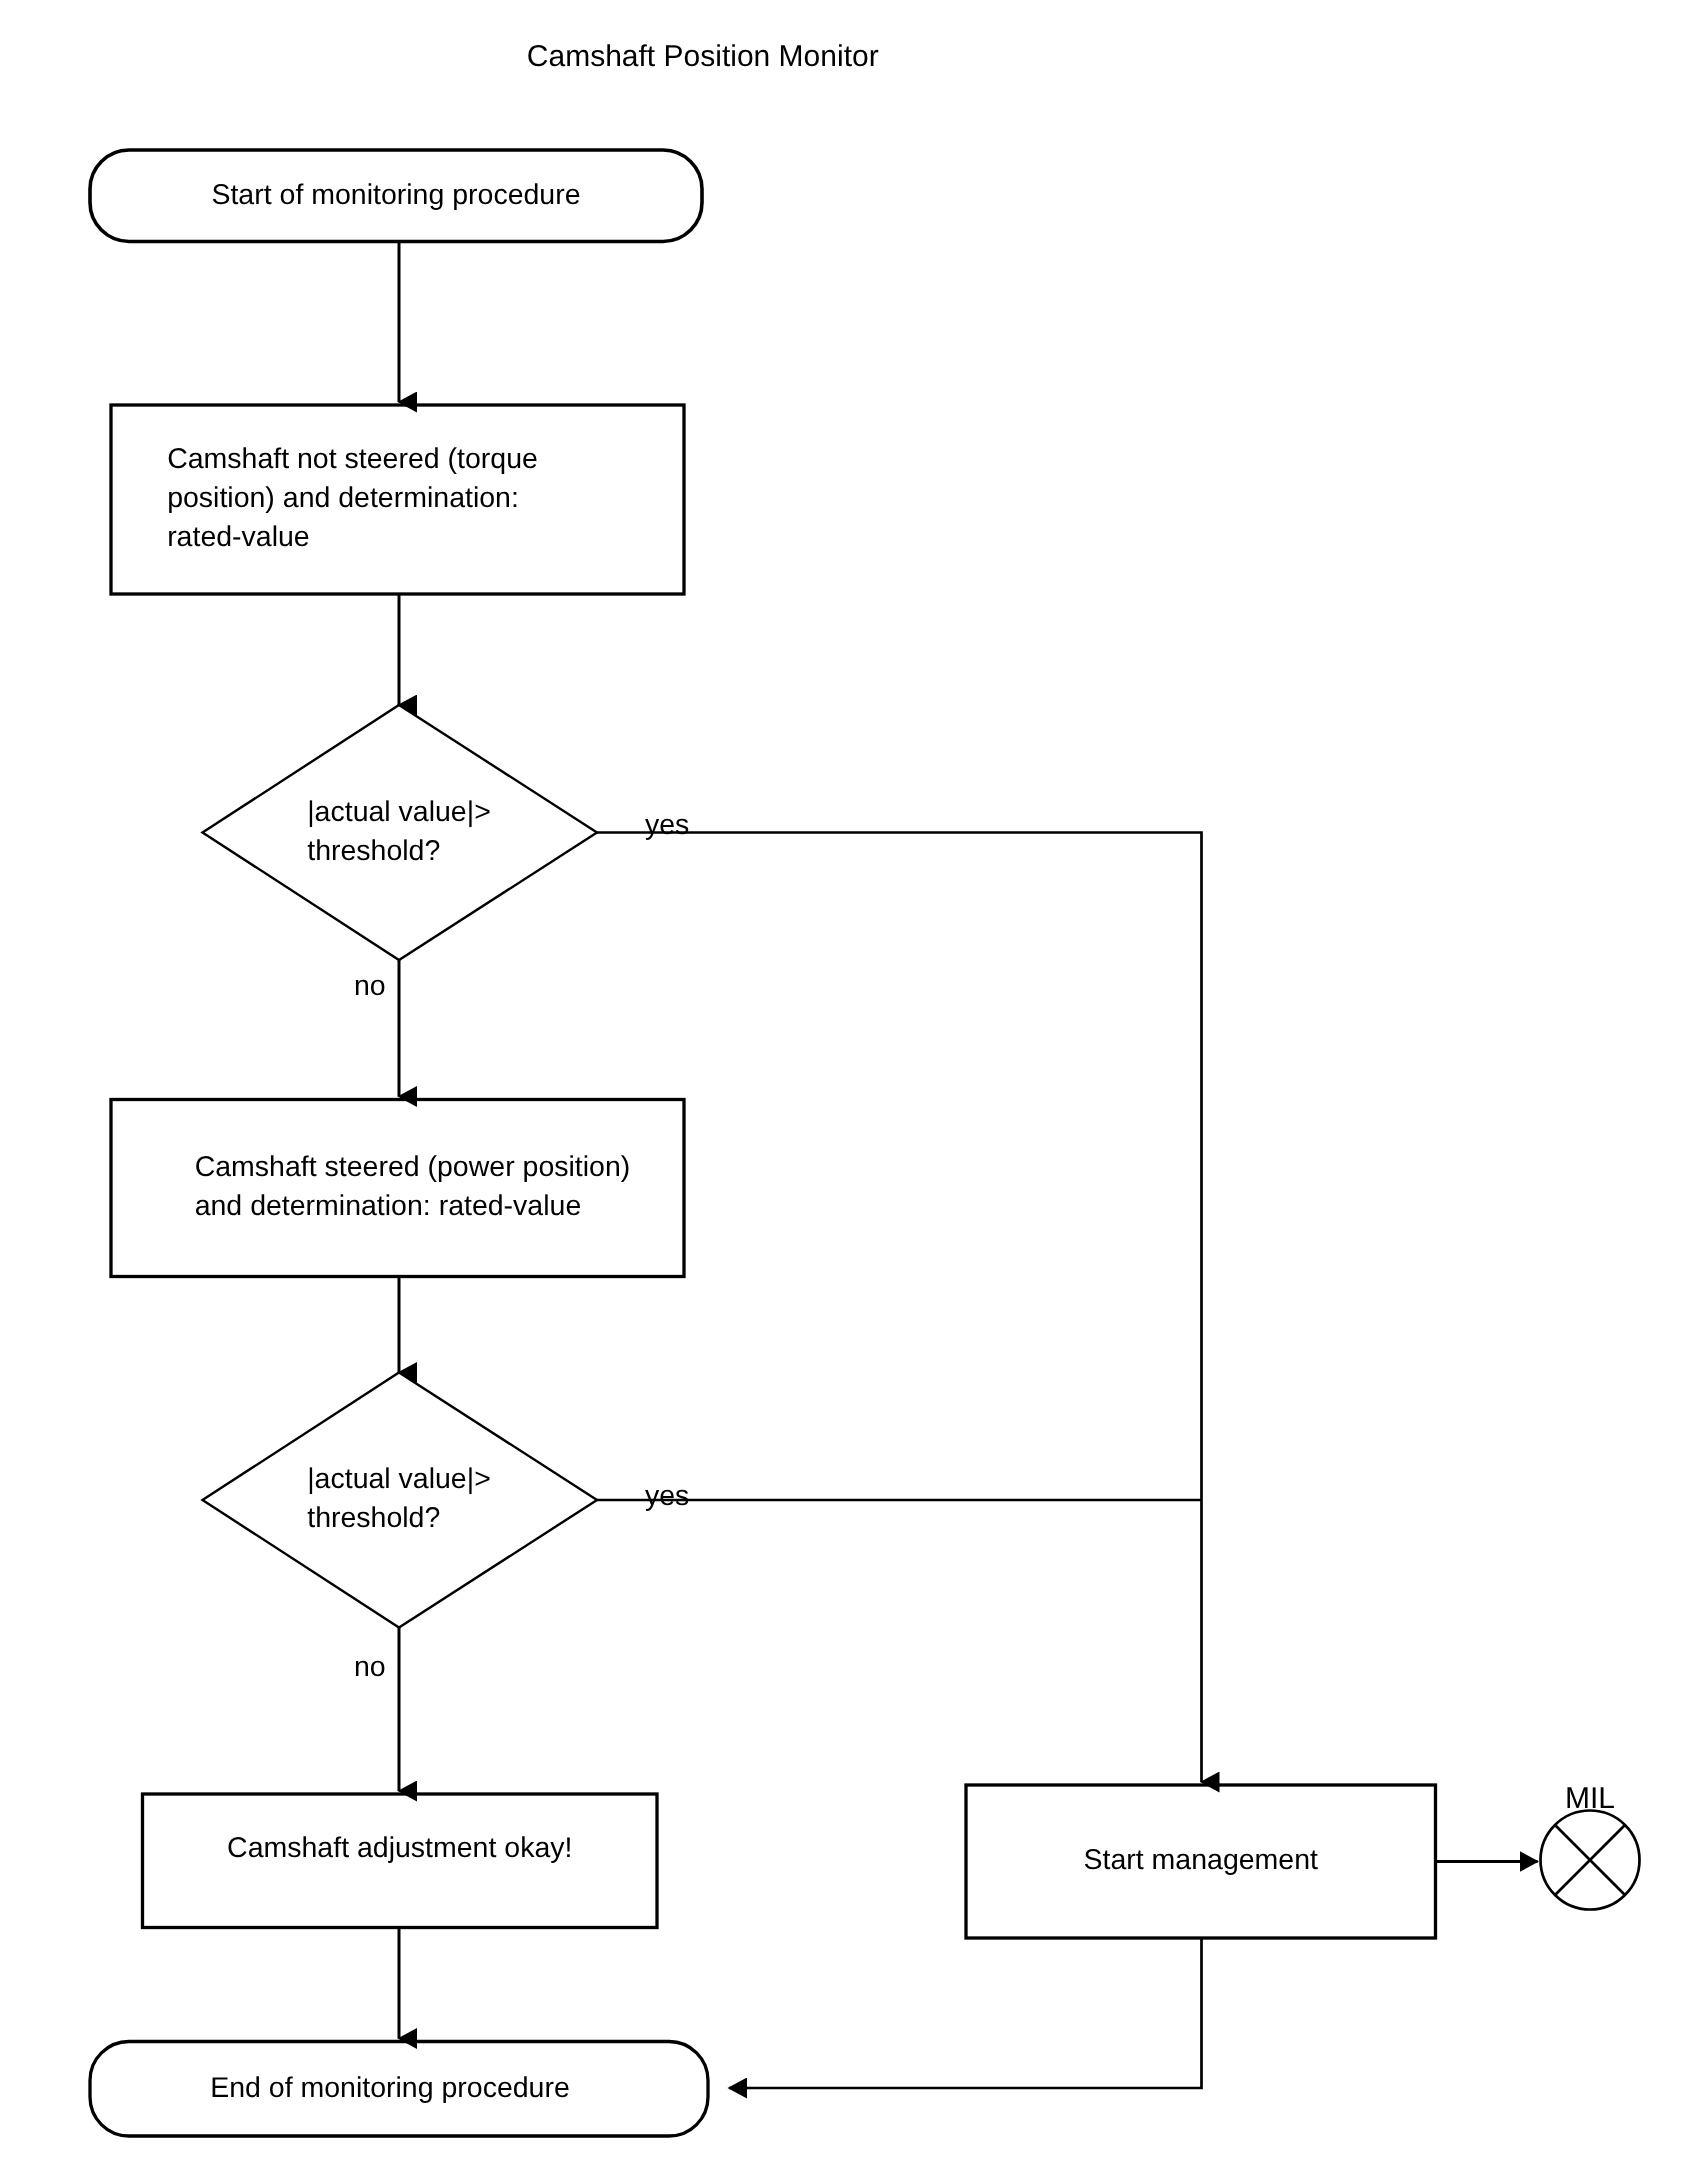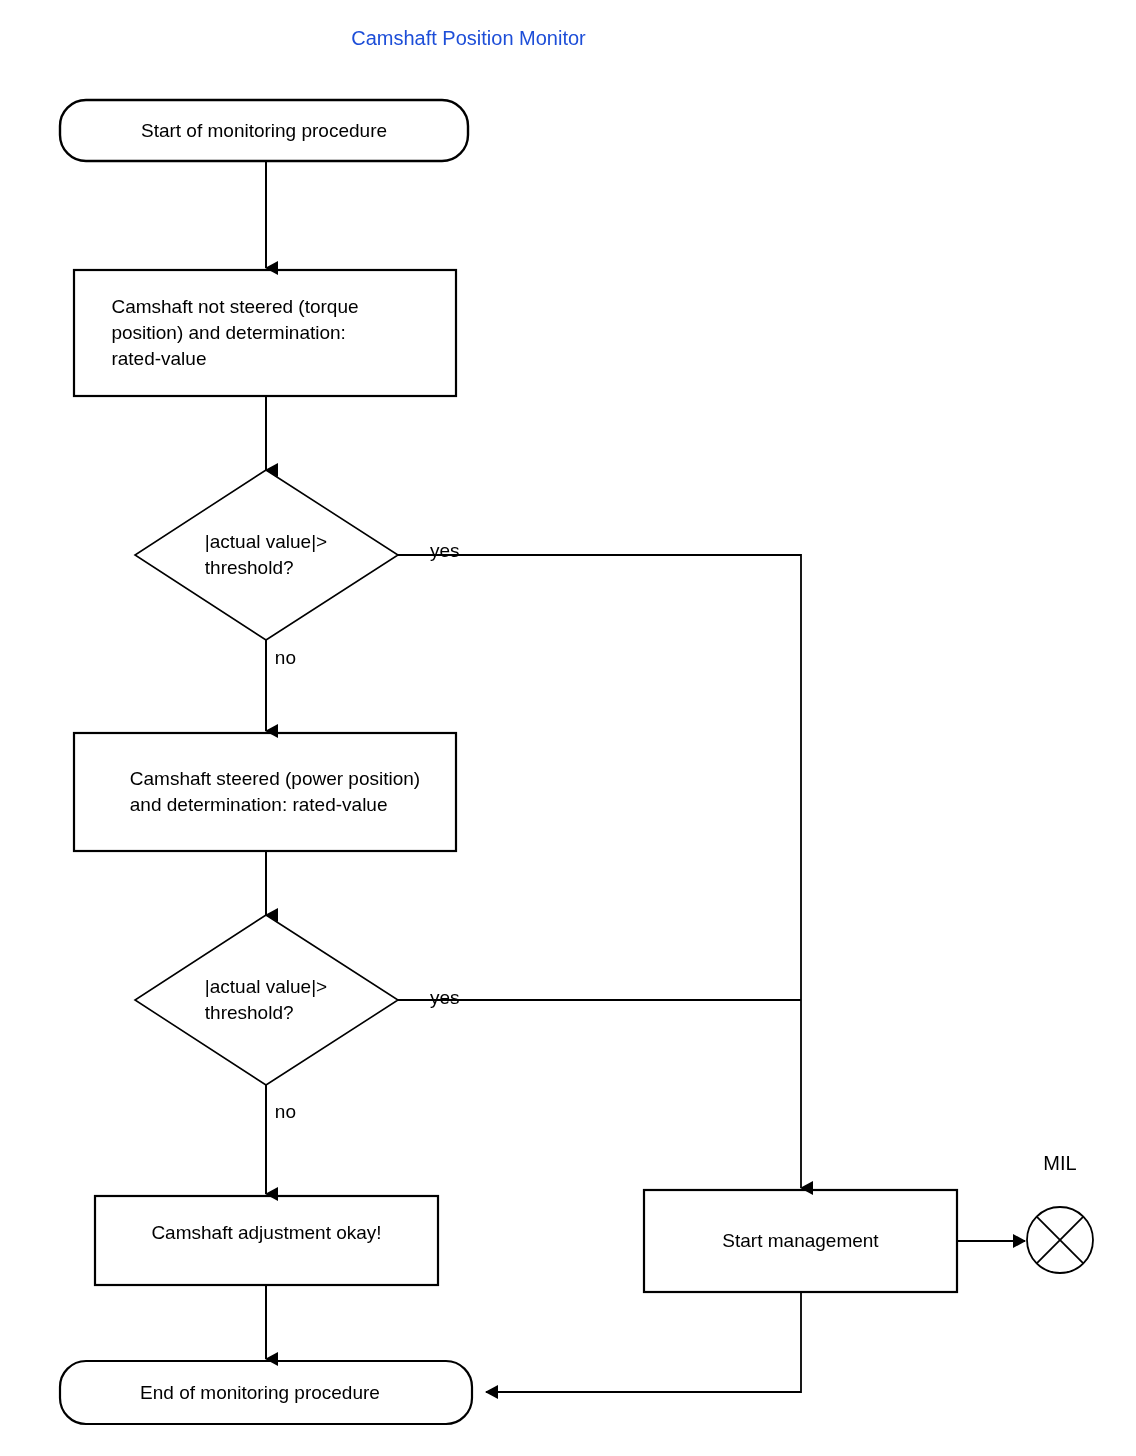--- a/index.html
+++ b/index.html
@@ -35,36 +35,37 @@
     line-height: 26px;
     color: #000;
     pointer-events: none;
     white-space: pre-line;
   }
   .edge-label {
     position: absolute;
     font-size: 19px;
     line-height: 20px;
     color: #000;
-    text-align: right;
+    text-align: left;
   }
   .diagram-title {
     position: absolute;
     left: 0;
     top: 27px;
     width: 937px;
     text-align: center;
     font-size: 20px;
-    color: #1d4ed8;
+    color: #000000;
   }
   .mil-label {
     position: absolute;
     font-size: 20px;
     color: #000;
     text-align: center;
+    margin-top: 36px;
   }
   svg line, svg path, svg polyline, svg rect, svg polygon, svg circle, svg ellipse {
     shape-rendering: geometricPrecision;
   }
 </style>
 </head>
 <body>
 
 <div id="canvas">
 

